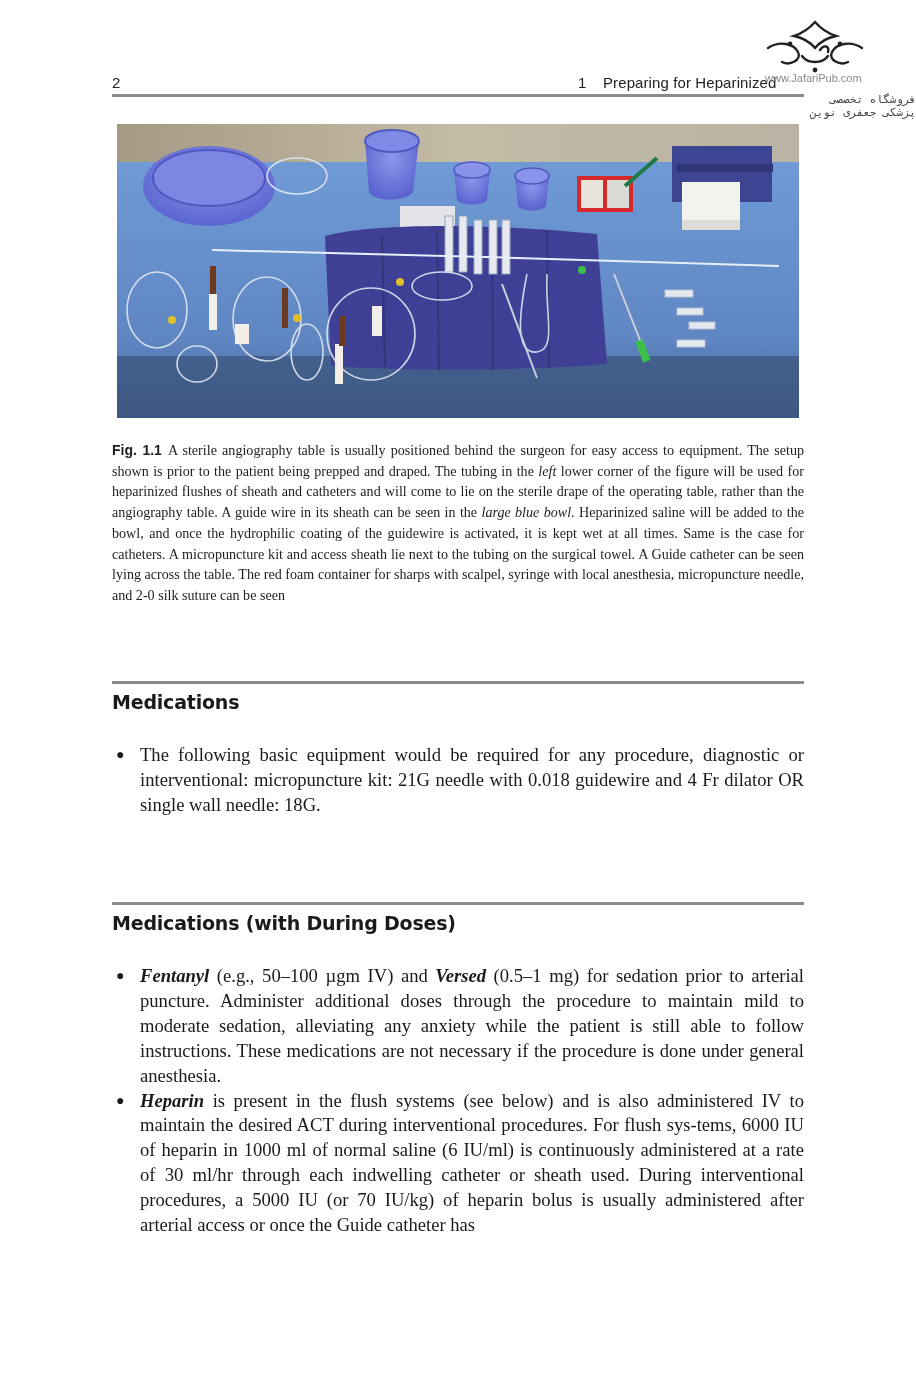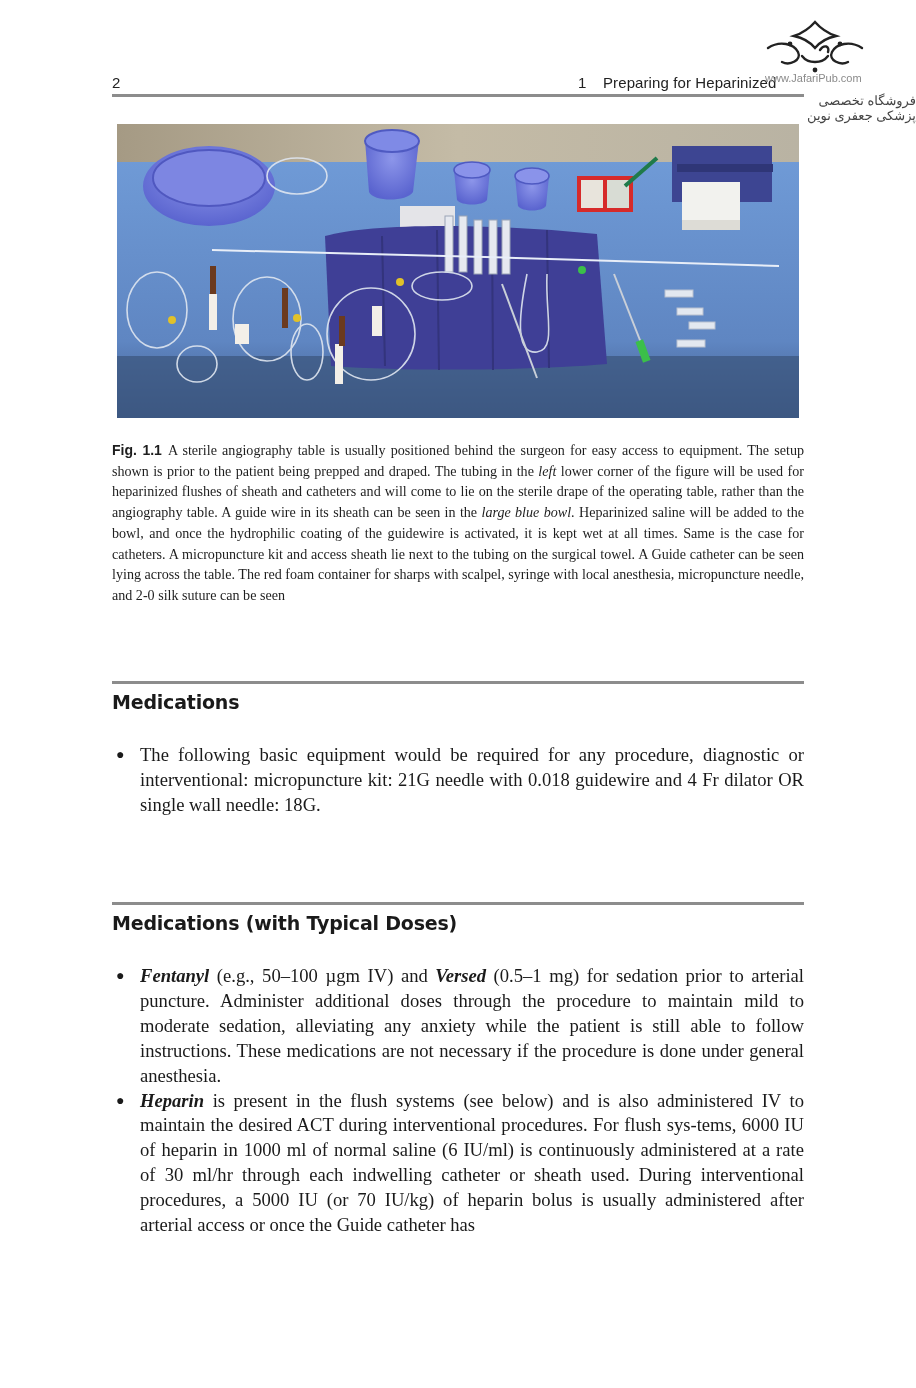--- a/index.html
+++ b/index.html
@@ -9,21 +9,21 @@
 
   
   .page-num { left: 112px; top: 74px; font-family: "Liberation Sans", sans-serif; font-size: 15px; color: #222; }
   .chap-num { left: 578px; top: 74px; font-family: "Liberation Sans", sans-serif; font-size: 15px; color: #222; }
   .chap-title { left: 603px; top: 74px; font-family: "Liberation Sans", sans-serif; font-size: 15px; color: #222; letter-spacing: 0.1px; }
   .header-rule { left: 112px; top: 94px; width: 692px; height: 3px; background: #8c8c8c; }
 
   
   .wm-logo { left: 760px; top: 18px; width: 110px; height: 56px; }
   .wm-url { left: 765px; top: 72px; font-family: "Liberation Sans", sans-serif; font-size: 11px; color: #8a8a8a; }
-  .wm-fa { left: 800px; top: 93px; font-family: Liberation Sans, sans-serif; font-size: 13px; color: #444; direction: rtl; }
+  .wm-fa { left: 800px; top: 93px; font-family: Liberation Mono, monospace; font-size: 11px; color: #444; direction: rtl; }
 
   
   .figure { left: 117px; top: 124px; width: 682px; height: 294px; overflow: hidden; }
 
   
   .caption { left: 112px; top: 440px; width: 692px; font-size: 14.1px; line-height: 20.7px; text-align: justify; color: #1e1e1e; }
   .caption .fig-label { font-family: "Liberation Sans", sans-serif; font-weight: bold; font-size: 14px; margin-right: 6px; margin-top: 32px; }
 
   
   .section-rule { left: 112px; width: 692px; height: 3px; background: #8c8c8c; }
@@ -167,21 +167,21 @@
 <div class="abs section-rule" style="top:681px;"></div>
 <div class="abs section-title" style="top:691px;">Medications</div>
 <div class="abs bullets" style="top:743px;">
   <div class="bullet">
     <span class="dot">●</span>
     <span>The following basic equipment would be required for any procedure, diagnostic or interventional: micropuncture kit: 21G needle with 0.018 guidewire and 4 Fr dilator OR single wall needle: 18G.</span>
   </div>
 </div>
 
 <div class="abs section-rule" style="top:902px;"></div>
-<div class="abs section-title" style="top:912px;">Medications (with Typical Doses)</div>
+<div class="abs section-title" style="top:912px;">Medications (with During Doses)</div>
 <div class="abs bullets" style="top:964px;">
   <div class="bullet">
     <span class="dot">●</span>
     <b><i>Fentanyl</i></b><span> (e.g., 50–100 µgm IV) and </span><b><i>Versed</i></b><span> (0.5–1 mg) for sedation prior to arterial puncture. Administer additional doses through the procedure to maintain mild to moderate sedation, alleviating any anxiety while the patient is still able to follow instructions. These medications are not necessary if the procedure is done under general anesthesia.</span>
   </div>
   <div class="bullet">
     <span class="dot">●</span>
     <b><i>Heparin</i></b><span> is present in the flush systems (see below) and is also administered IV to maintain the desired ACT during interventional procedures. For flush sys-tems, 6000 IU of heparin in 1000 ml of normal saline (6 IU/ml) is continuously administered at a rate of 30 ml/hr through each indwelling catheter or sheath used. During interventional procedures, a 5000 IU (or 70 IU/kg) of heparin bolus is usually administered after arterial access or once the Guide catheter has</span>
   </div>
 </div>

